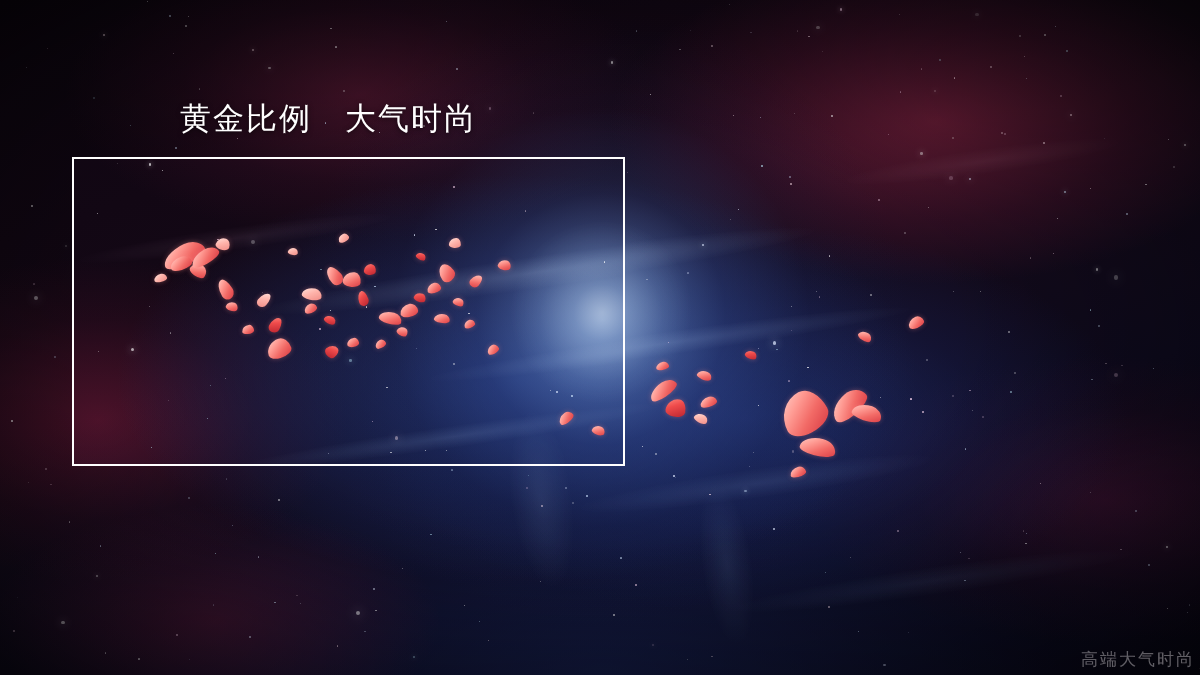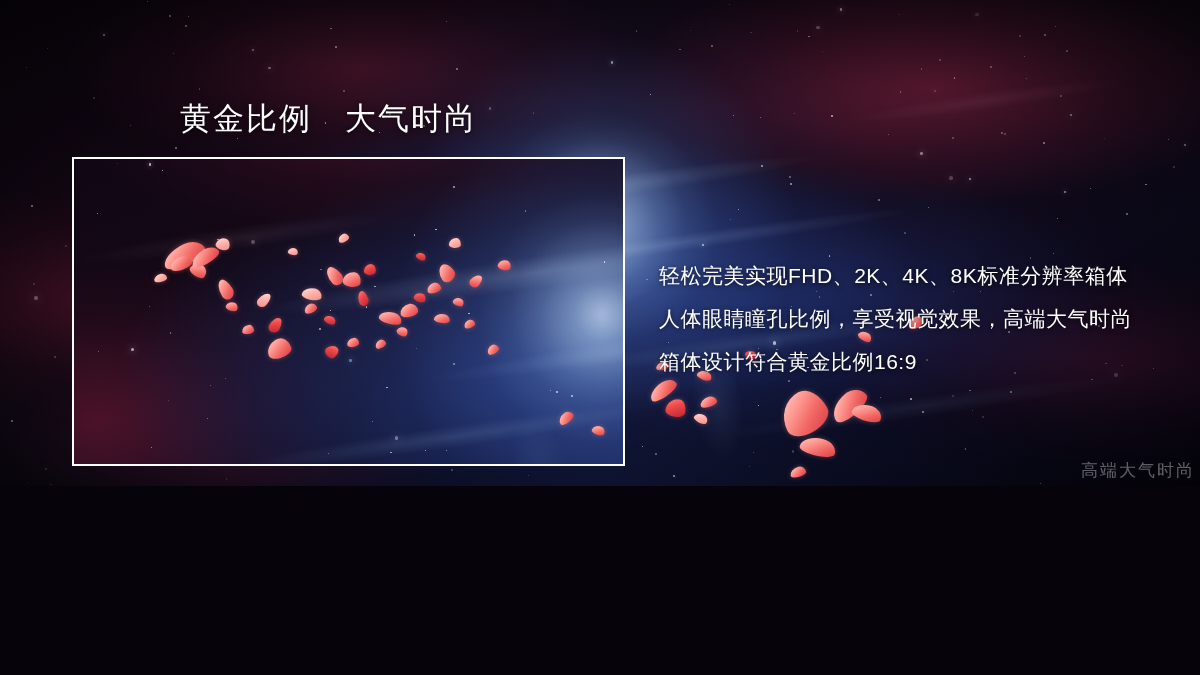--- a/index.html
+++ b/index.html
@@ -1,20 +1,20 @@
 <!DOCTYPE html>
 <html><head>
 <meta charset="utf-8">
 <style>
   * { margin:0; padding:0; box-sizing:border-box; }
   html, body { width:1200px; height:675px; overflow:hidden; background:#07030a; }
   body { font-family:"Liberation Sans","DejaVu Sans",sans-serif; position:relative; }
 
   #slide {
-    position:absolute; inset:0; width:1200px; height:486px; overflow:hidden;
+    position:absolute; inset:0; width:1200px; height:675px; overflow:hidden;
     background:#1d4ed8;
   }
 
   
   .neb { position:absolute; inset:0; }
 
   .bg-base {
     background:
       radial-gradient(circle at 50% 47%, rgba(150,185,235,0.70) 0%, rgba(96,132,200,0.48) 9%, rgba(55,80,150,0.30) 18%, rgba(25,35,80,0.12) 30%, rgba(0,0,0,0) 44%),
       radial-gradient(ellipse 44% 40% at 43% 56%, rgba(40,70,150,0.62) 0%, rgba(28,48,110,0.40) 45%, rgba(0,0,0,0) 76%),
@@ -527,21 +527,16 @@
           <span class="petal" style="left:496px;top:258px;width:13px;height:10px;transform:rotate(16deg);"></span>
           <span class="petal" style="left:485px;top:343px;width:12px;height:9px;transform:rotate(-28deg);"></span>
           <span class="petal" style="left:556px;top:411px;width:16px;height:10px;transform:rotate(-36deg);"></span>
           <span class="petal" style="left:590px;top:424px;width:13px;height:9px;transform:rotate(20deg);"></span>
         </div>
     </div>
   </div>
 
   <div id="headline">黄金比例　大气时尚</div>
 
-  <div id="body-copy">
-    <div class="line">轻松完美实现FHD、2K、4K、8K标准分辨率箱体</div>
-    <div class="line">人体眼睛瞳孔比例，享受视觉效果，高端大气时尚</div>
-    <div class="line">箱体设计符合黄金比例16:9</div>
-  </div>
 
   <div id="watermark">高端大气时尚</div>
 
 </div>
 
 </body></html>

